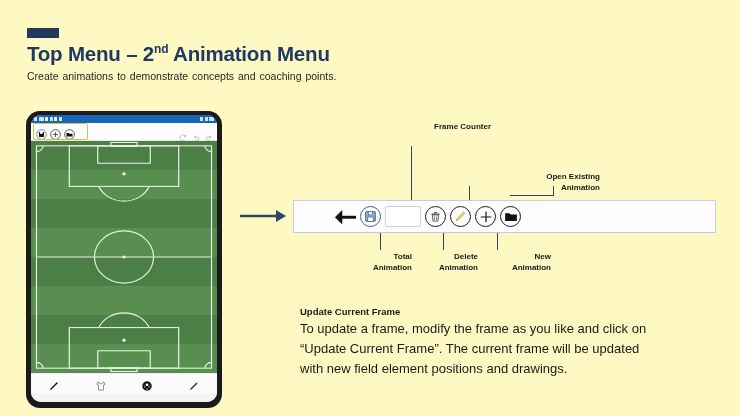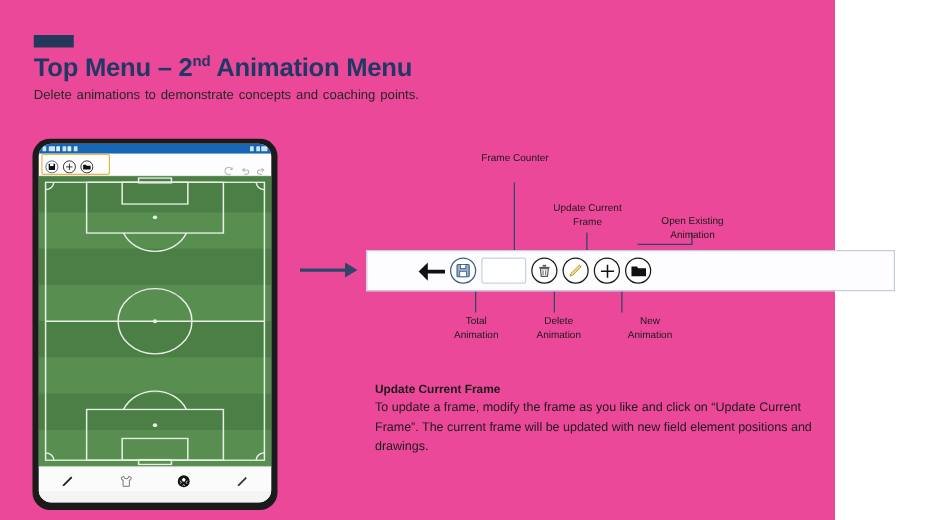--- a/index.html
+++ b/index.html
@@ -2,21 +2,21 @@
 <html><head>
 <meta charset="utf-8">
 <style>
   * { box-sizing: border-box; margin: 0; padding: 0; }
   html, body {
     width: 740px; height: 416px;
     background: #ffffff;
     font-family: "Liberation Sans", sans-serif;
     overflow: hidden;
   }
-  #page { position: relative; width: 668px; height: 416px; background: #ec4899; }
+  #page { position: relative; width: 740px; height: 416px; background: #fef9c3; }
 
   
   .accent-bar {
     position: absolute; left: 27px; top: 28px;
     width: 32px; height: 10px; background: #24385B;
   }
   .page-title {
     position: absolute; left: 27px; top: 42px;
     font-size: 20.5px; font-weight: bold; color: #1F3864;
     letter-spacing: -0.2px; white-space: nowrap;
@@ -110,45 +110,45 @@
   .circ-btn.save { border-color: #3F5E86; }
   .circ-btn svg { display: block; }
   .frame-counter {
     width: 36px; height: 21px; background: #ffffff;
     border: 1px solid #C9D2E0; border-radius: 2px;
     display: flex; align-items: center; justify-content: center;
     font-size: 8px; color: #333; flex: none;
   }
 
   
-  .callout { position: absolute; font-size: 8px; font-weight: normal; color: #1A1A1A; text-align: center; line-height: 1.35; }
+  .callout { position: absolute; font-size: 8px; font-weight: bold; color: #1A1A1A; text-align: right; line-height: 1.35; }
   .lead { position: absolute; background: #2E4668; }
   .lead.v { width: 1.2px; }
   .lead.h { height: 1.2px; }
 
   .cl-frame   { left: 333px; top: 122px; width: 158px; }
   .cl-update  { left: 424px; top: 162px; width: 92px; }
   .cl-open    { left: 508px; top: 172px; width: 92px; }
   .cl-save    { left: 350px; top: 252px; width: 62px; }
   .cl-delete  { left: 416px; top: 252px; width: 62px; }
   .cl-new     { left: 489px; top: 252px; width: 62px; }
 
   
   .note { position: absolute; left: 300px; top: 306px; width: 350px; }
   .note-title { font-size: 9.5px; font-weight: bold; color: #1A1A1A; margin-bottom: 2px; }
-  .note-body { font-size: 10px; color: #1A1A1A; line-height: 1.55; }
+  .note-body { font-size: 13px; color: #1A1A1A; line-height: 1.55; }
 </style>
 </head>
 <body>
 
 <div id="page">
 
   <div class="accent-bar"></div>
   <div class="page-title"><span>Top Menu – 2</span><sup>nd</sup><span> Animation Menu</span></div>
-  <div class="page-subtitle">Delete animations to demonstrate concepts and coaching points.</div>
+  <div class="page-subtitle">Create animations to demonstrate concepts and coaching points.</div>
 
   <div class="tablet">
     <div class="tablet-screen">
 
       <div class="status-bar">
         <span class="status-left">
           <i class="sdot"></i>
           <i class="sdot wide"></i>
           <i class="sdot sq"></i>
           <i class="sdot"></i>
@@ -353,22 +353,20 @@
           <path d="M2 5.5h7.5l1.8 2.4H22V19H2z" fill="#111"></path>
         </svg>
       </span>
 
     </div>
   </div>
 
   <div class="callout cl-frame">
     <div>Frame Counter</div>
   </div>
-  <div class="callout cl-update" style="white-space:pre-line;">Update Current
-Frame</div>
   <div class="callout cl-open" style="white-space:pre-line;">Open Existing
 Animation</div>
   <div class="callout cl-save" style="white-space:pre-line;">Total
 Animation</div>
   <div class="callout cl-delete" style="white-space:pre-line;">Delete
 Animation</div>
   <div class="callout cl-new" style="white-space:pre-line;">New
 Animation</div>
 
   <div class="note">

